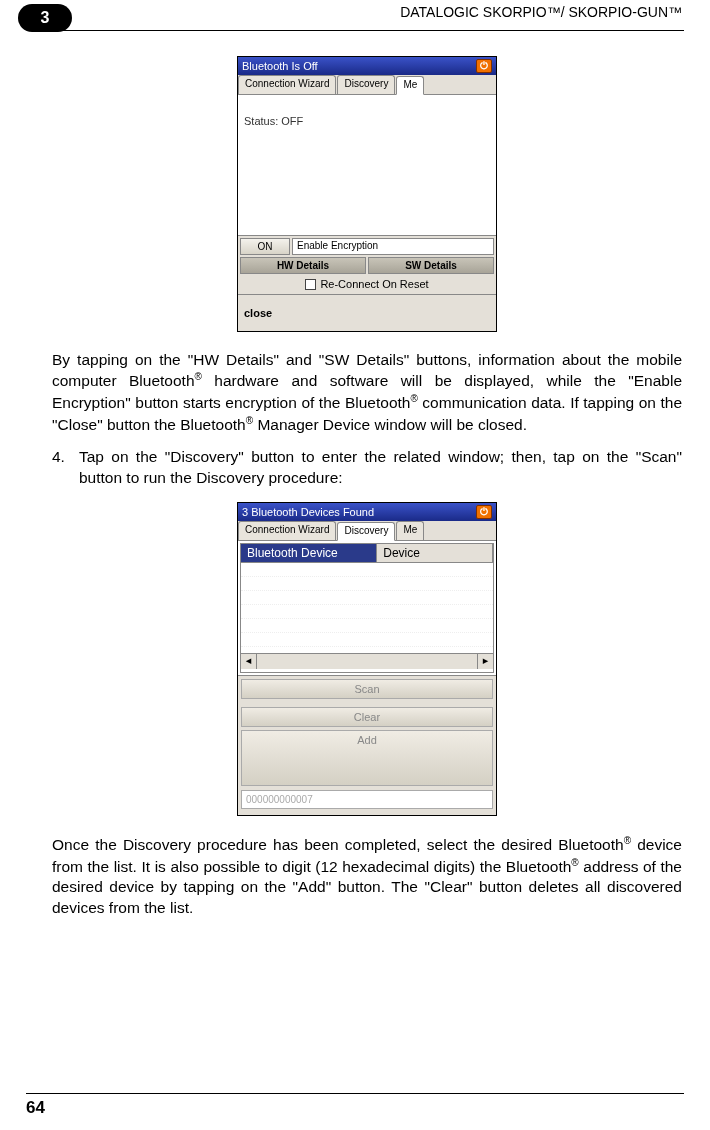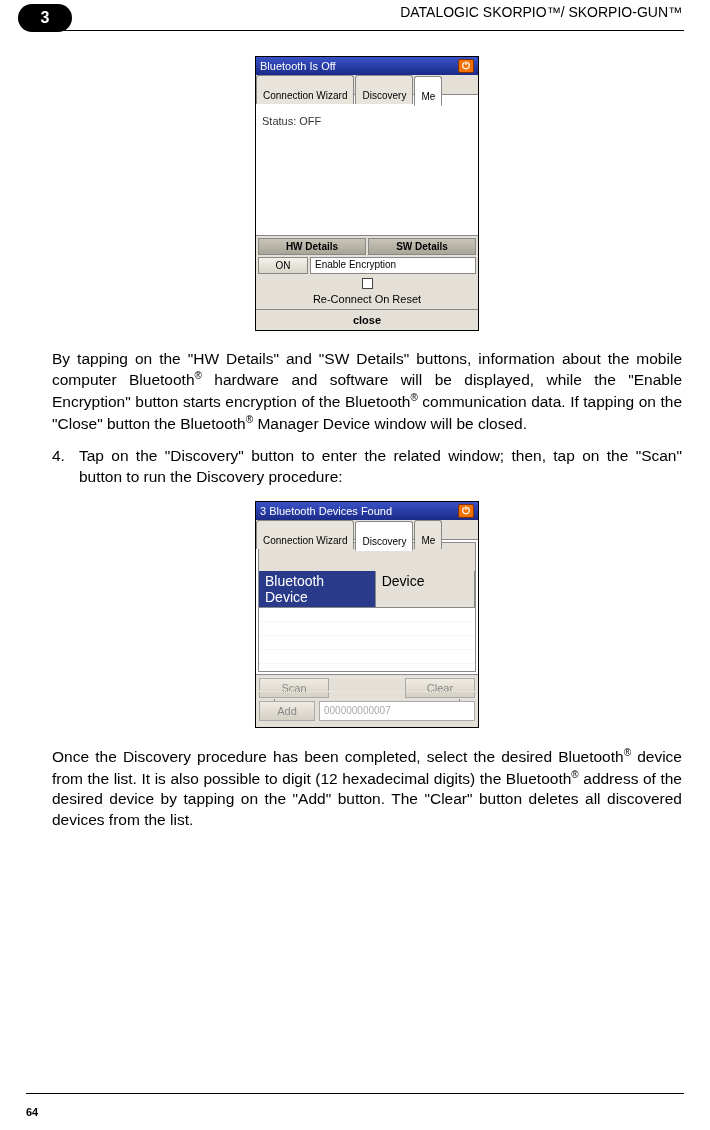--- a/index.html
+++ b/index.html
@@ -41,21 +41,21 @@
     font-family: Arial, sans-serif;
   }
   .content {
     position: absolute;
     top: 50px;
     left: 52px;
     right: 28px;
   }
   .screenshot {
     margin: 6px auto 18px auto;
-    width: 224px;
+    width: 260px;
     border: 1.5px solid #000;
     background: #fff;
     font-family: Verdana, Tahoma, sans-serif;
     font-size: 11px;
   }
   .ss-title {
     background: #2a3a8a;
     background: linear-gradient(#3a52c8,#1a2a88);
     color: #fff;
     padding: 2px 4px;
@@ -77,21 +77,21 @@
   }
   .ss-tabs {
     display: flex;
     height: 20px;
     border-bottom: 1px solid #888;
     background: #e4e0d8;
   }
   .ss-tab {
     border: 1px solid #888;
     border-bottom: none;
-    padding: 14px 6px;
+    padding: 2px 6px;
     font-size: 10px;
     background: #e8e4dc;
     margin-right: 1px;
     border-radius: 3px 3px 0 0;
   }
   .ss-tab.sel { background: #fff; border-bottom: 1px solid #fff; position: relative; top: 1px;}
   .ss-body {
     min-height: 140px;
     background: #fff;
     padding: 20px 6px;
@@ -112,38 +112,38 @@
     font-size: 10px;
     padding: 2px 0;
   }
   .ss-btn.dark { background: linear-gradient(#c8c4b8,#a8a498); font-weight: bold; }
   .ss-field {
     border: 1px solid #888;
     background: #fff;
     padding: 1px 4px;
     font-size: 10px;
   }
-  .ss-checkrow { display:flex; align-items:center; justify-content:center; gap:4px; padding:2px;flex-direction:column;}
+  .ss-checkrow { display:flex; align-items:center; justify-content:center; gap:4px; padding:2px;}
   .ss-check { width:11px; height:11px; border:1px solid #444; background:#fff; display:inline-block;}
-  .ss-close { border-top: 1px solid #888; text-align:center; font-weight:bold; font-size:11px; padding:4px 6px; background:#e4e0d8;}
+  .ss-close { border-top: 1px solid #888; text-align:left; font-weight:bold; font-size:11px; padding:12px 6px; background:#e4e0d8;}
   .ss-list {
     height: 130px; background:#fff; border:1px solid #888;
     margin: 2px;
   }
   .ss-listhdr { display:flex; background:#e4e0d8; border-bottom:1px solid #888;}
-  .ss-listhdr div { border-right:1px solid #888; padding:2px 6px; font-size:14px;margin-top:28px;}
+  .ss-listhdr div { border-right:1px solid #888; padding:2px 6px; font-size:12px;}
   .ss-listhdr div:first-child { flex: 1.2; background:#2a3a8a; color:#fff;}
   .ss-listhdr div:last-child { flex: 1;}
   .ss-listbody { height: 90px; position: relative; }
   .ss-listbody .row { height: 14px; border-bottom: 1px dotted #eee;}
   .ss-scroll { display:flex; height:16px; border-top:1px solid #888; background:#e4e0d8;}
   .ss-scroll .arrow { width:16px; text-align:center; border-right:1px solid #888;}
   .ss-scroll .arrow:last-child { border-left:1px solid #888; border-right:none; margin-left:auto;}
   .ss-lower { background:#e4e0d8; padding: 3px; border-top:1px solid #888;}
-  .ss-lower .row2 { display:flex; gap:4px; margin-bottom:3px;}
+  .ss-lower .row2 { display:flex; gap:4px; margin-bottom:3px;flex-direction:column;}
   .ss-lower .gbtn { flex:1; border:1px solid #aaa; background:linear-gradient(#f0ece4,#d4d0c4); text-align:center; padding:3px 0; font-size:11px; color:#888;}
   .ss-lower .txtf { flex:2; border:1px solid #aaa; background:#fff; color:#aaa; padding:3px 4px; font-size:10px;}
 
   .para {
     font-size: 15.5px;
     line-height: 1.32;
     text-align: justify;
     margin-bottom: 12px;
   }
   .sup { font-size: 10px; vertical-align: super; }
@@ -162,21 +162,21 @@
     bottom: 36px;
     left: 26px;
     right: 26px;
     border-top: 1.5px solid #000;
   }
   .page-num {
     position: absolute;
     bottom: 12px;
     left: 26px;
     font-weight: bold;
-    font-size: 11px;
+    font-size: 17px;
   }
 </style>
 </head>
 <body>
 
 <div class="page-badge">3</div>
 <div class="header-title">DATALOGIC SKORPIO™/ SKORPIO-GUN™</div>
 <div class="header-line"></div>
 
 <div class="content">
@@ -189,26 +189,26 @@
     <div class="ss-tabs">
       <div class="ss-tab">Connection Wizard</div>
       <div class="ss-tab">Discovery</div>
       <div class="ss-tab sel">Me</div>
     </div>
     <div class="ss-body">
       <span>Status: OFF</span>
     </div>
     <div class="ss-hw">
       <div class="ss-btnrow">
+        <div class="ss-btn" style="flex:0 0 50px">ON</div>
+        <div class="ss-field" style="flex:1">Enable Encryption</div>
+      </div>
+      <div class="ss-btnrow">
         <div class="ss-btn dark">HW Details</div>
         <div class="ss-btn dark">SW Details</div>
-      </div>
-      <div class="ss-btnrow">
-        <div class="ss-btn" style="flex:0 0 50px">ON</div>
-        <div class="ss-field" style="flex:1">Enable Encryption</div>
       </div>
       <div class="ss-checkrow">
         <span class="ss-check"></span>
         <span>Re-Connect On Reset</span>
       </div>
     </div>
     <div class="ss-close">close</div>
   </div>
 
   <p class="para">

